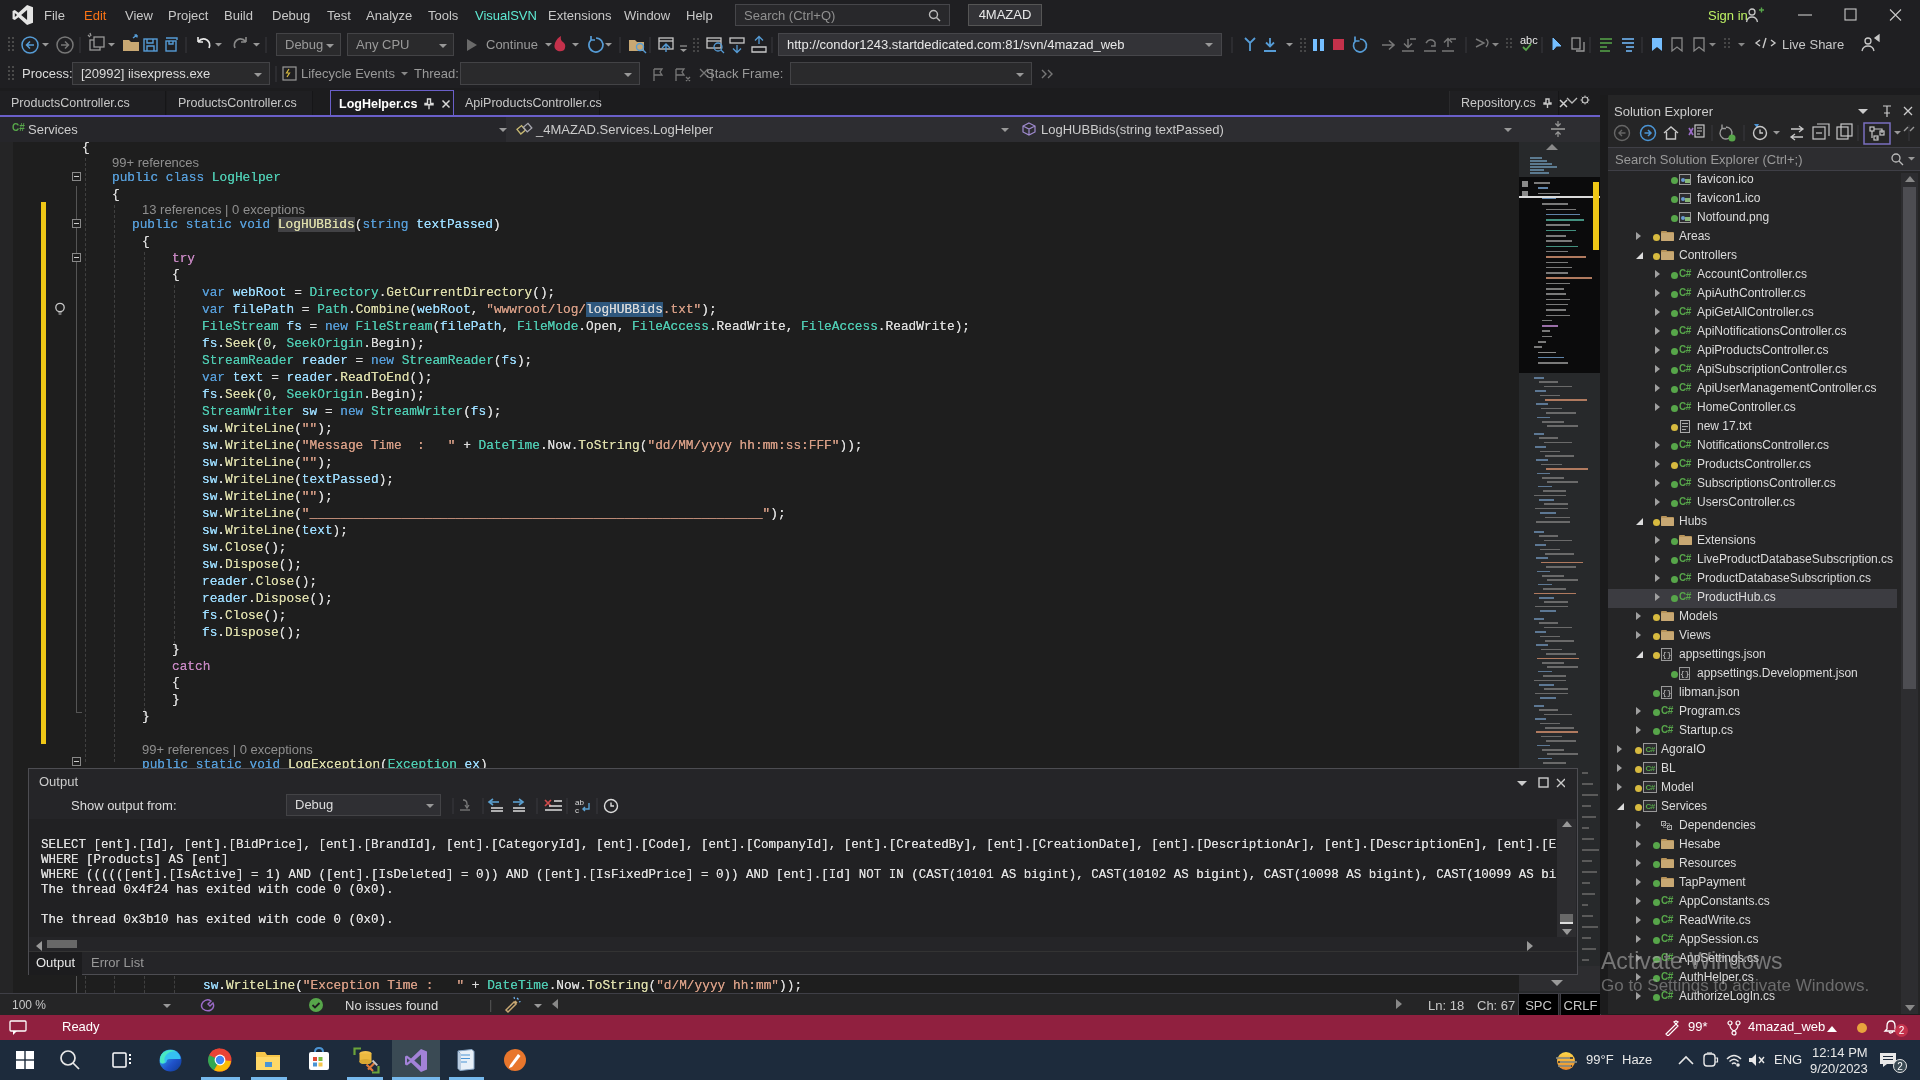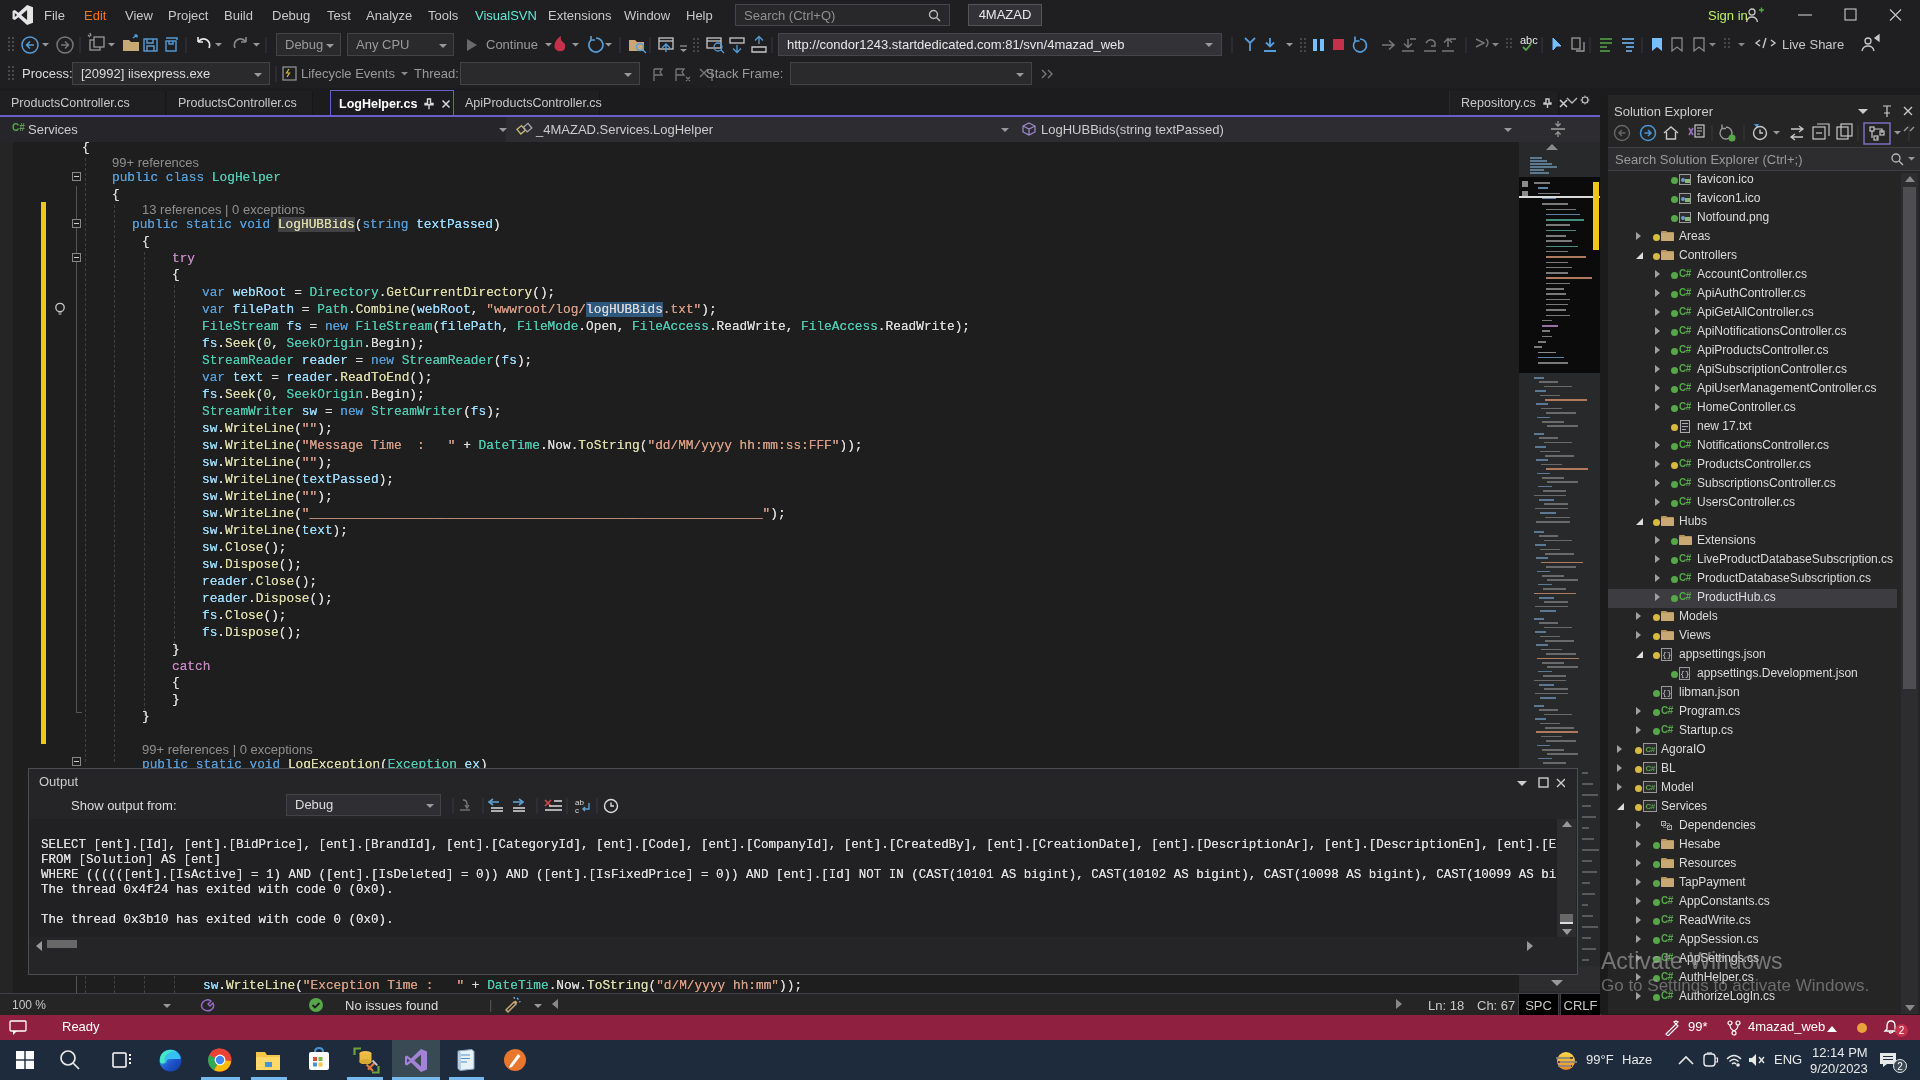--- a/index.html
+++ b/index.html
@@ -622,35 +622,38 @@
       <path d="M105 4 h8 M100 9 h13 M96 13 h17" stroke="#ddd" stroke-width="1.5"></path>
       <text x="126" y="8" fill="#ddd" font-size="8" font-family="Liberation Sans">ab</text>
       <text x="126" y="16" fill="#ddd" font-size="8" font-family="Liberation Sans">c</text>
       <path d="M140 6 v6 h-6 m2 -2 l-2 2 2 2" stroke="#5ba0d0" stroke-width="1.4" fill="none"></path>
       <circle cx="162" cy="9" r="6.5" stroke="#ddd" stroke-width="1.4" fill="none"></circle>
       <path d="M162 5.5 v3.5 h3" stroke="#ddd" stroke-width="1.4" fill="none"></path>
     </svg>
   </div>
   <div class="optext">
 <div class="outl" style="left:12px;top:19px">SELECT [ent].[Id], [ent].[BidPrice], [ent].[BrandId], [ent].[CategoryId], [ent].[Code], [ent].[CompanyId], [ent].[CreatedBy], [ent].[CreationDate], [ent].[DescriptionAr], [ent].[DescriptionEn], [ent].[EndDate], [ent].</div>
-<div class="outl" style="left:12px;top:34px">FROM [Solution] AS [ent]</div>
+<div class="outl" style="left:12px;top:34px">WHERE [Products] AS [ent]</div>
 <div class="outl" style="left:12px;top:49px">WHERE ((((([ent].[IsActive] = 1) AND ([ent].[IsDeleted] = 0)) AND ([ent].[IsFixedPrice] = 0)) AND [ent].[Id] NOT IN (CAST(10101 AS bigint), CAST(10102 AS bigint), CAST(10098 AS bigint), CAST(10099 AS bigint), CAST(101</div>
 <div class="outl" style="left:12px;top:64px">The thread 0x4f24 has exited with code 0 (0x0).</div>
 <div class="outl" style="left:12px;top:94px">The thread 0x3b10 has exited with code 0 (0x0).</div>
     </div>
   <div class="opvsb">
     <div style="position:absolute;top:2px;left:5px;width:0;height:0;border-left:5px solid transparent;border-right:5px solid transparent;border-bottom:6px solid #999"></div>
     <div style="position:absolute;top:95px;left:3px;width:13px;height:8px;background:#686868"></div>
     <div style="position:absolute;top:103px;left:3px;width:13px;height:2px;background:#ddd"></div>
     <div style="position:absolute;top:110px;left:5px;width:0;height:0;border-left:5px solid transparent;border-right:5px solid transparent;border-top:6px solid #999"></div>
   </div>
   <div class="ophsb">
     <div style="position:absolute;top:2px;left:7px;width:0;height:0;border-top:5px solid transparent;border-bottom:5px solid transparent;border-right:6px solid #999"></div>
     <div style="position:absolute;top:1px;left:18px;width:30px;height:8px;background:#686868"></div>
     <div style="position:absolute;top:2px;right:24px;width:0;height:0;border-top:5px solid transparent;border-bottom:5px solid transparent;border-left:6px solid #999"></div>
+  </div>
+  <div class="optabs">
+    <span class="optab on">Output</span><span class="optab">Error List</span>
   </div>
 </div>
 
 <div id="bstrip">
  <span style="position:absolute;left:12px;top:4px;color:#C8C8C8;font-size:12px">100 %</span>
  <i class="dd" style="left:163px;top:10px"></i>
  <svg width="20" height="20" viewBox="0 0 20 20" style="position:absolute;left:197px;top:1px">
       <path d="M6 14 q-3 -3 0 -7 q4 -4 8 -1 l-3 3 2 2 3 -3 q2 4 -2 7 q-4 2 -8 -1Z" fill="none" stroke="#9B6BC8" stroke-width="1.4"></path>
     </svg>
  <svg width="16" height="16" viewBox="0 0 16 16" style="position:absolute;left:308px;top:3px">

